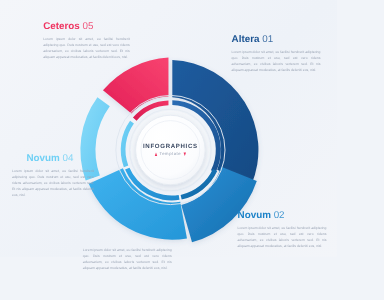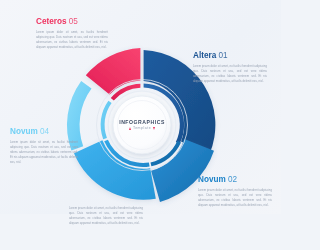--- a/index.html
+++ b/index.html
@@ -89,28 +89,28 @@
   .label-title .num { font-weight: 400; opacity: 0.82; }
   .label-body {
     font-size: 2.85px;
     line-height: 1.72;
     color: #9aa4b4;
     text-align: justify;
   }
 
   .lbl-ceteros { left: 36px;  top: 18px;  width: 72px; }
   .lbl-ceteros .label-title { color: #ef3360; }
-  .lbl-altera  { left: 193px; top: 52px;  width: 74px; }
+  .lbl-altera  { left: 193px; top: 29px;  width: 74px; }
   .lbl-altera  .label-title { color: #1c5493; }
   .lbl-dolor   { left: 198px; top: 176px; width: 74px; }
   .lbl-dolor   .label-title { color: #1b82c8; }
   .lbl-essent  { left: 69px;  top: 206px; width: 74px; }
   .lbl-essent  .label-title { color: #35abea; }
   .lbl-novum   { left: 10px;  top: 128px; width: 68px; }
-  .lbl-novum   .label-title { color: #6fd0f5; }
+  .lbl-novum   .label-title { color: #6fd0f5; margin-left: 12px; }
 </style>
 </head>
 <body>
 
 <div id="canvas">
 
   <div class="chart-wrap">
     <svg viewBox="0 0 190 196">
       <defs>
         <linearGradient id="gAltera" x1="0" y1="0" x2="1" y2="1">

